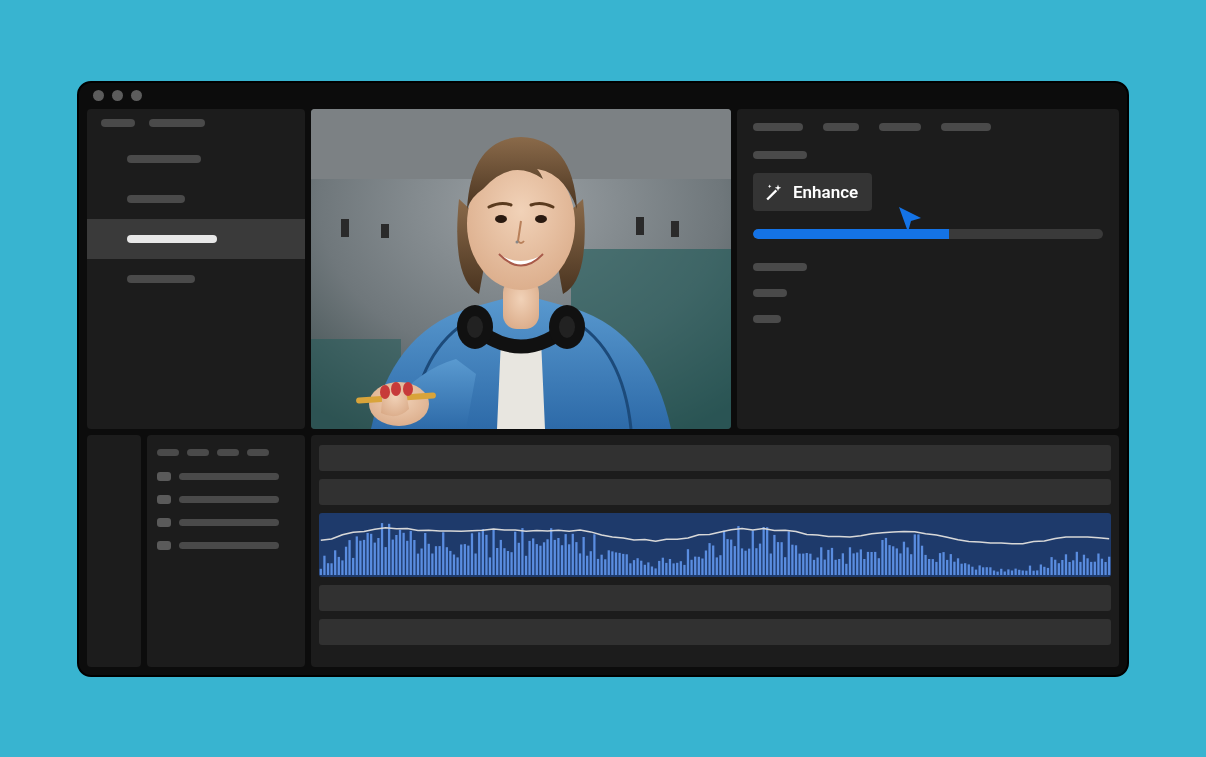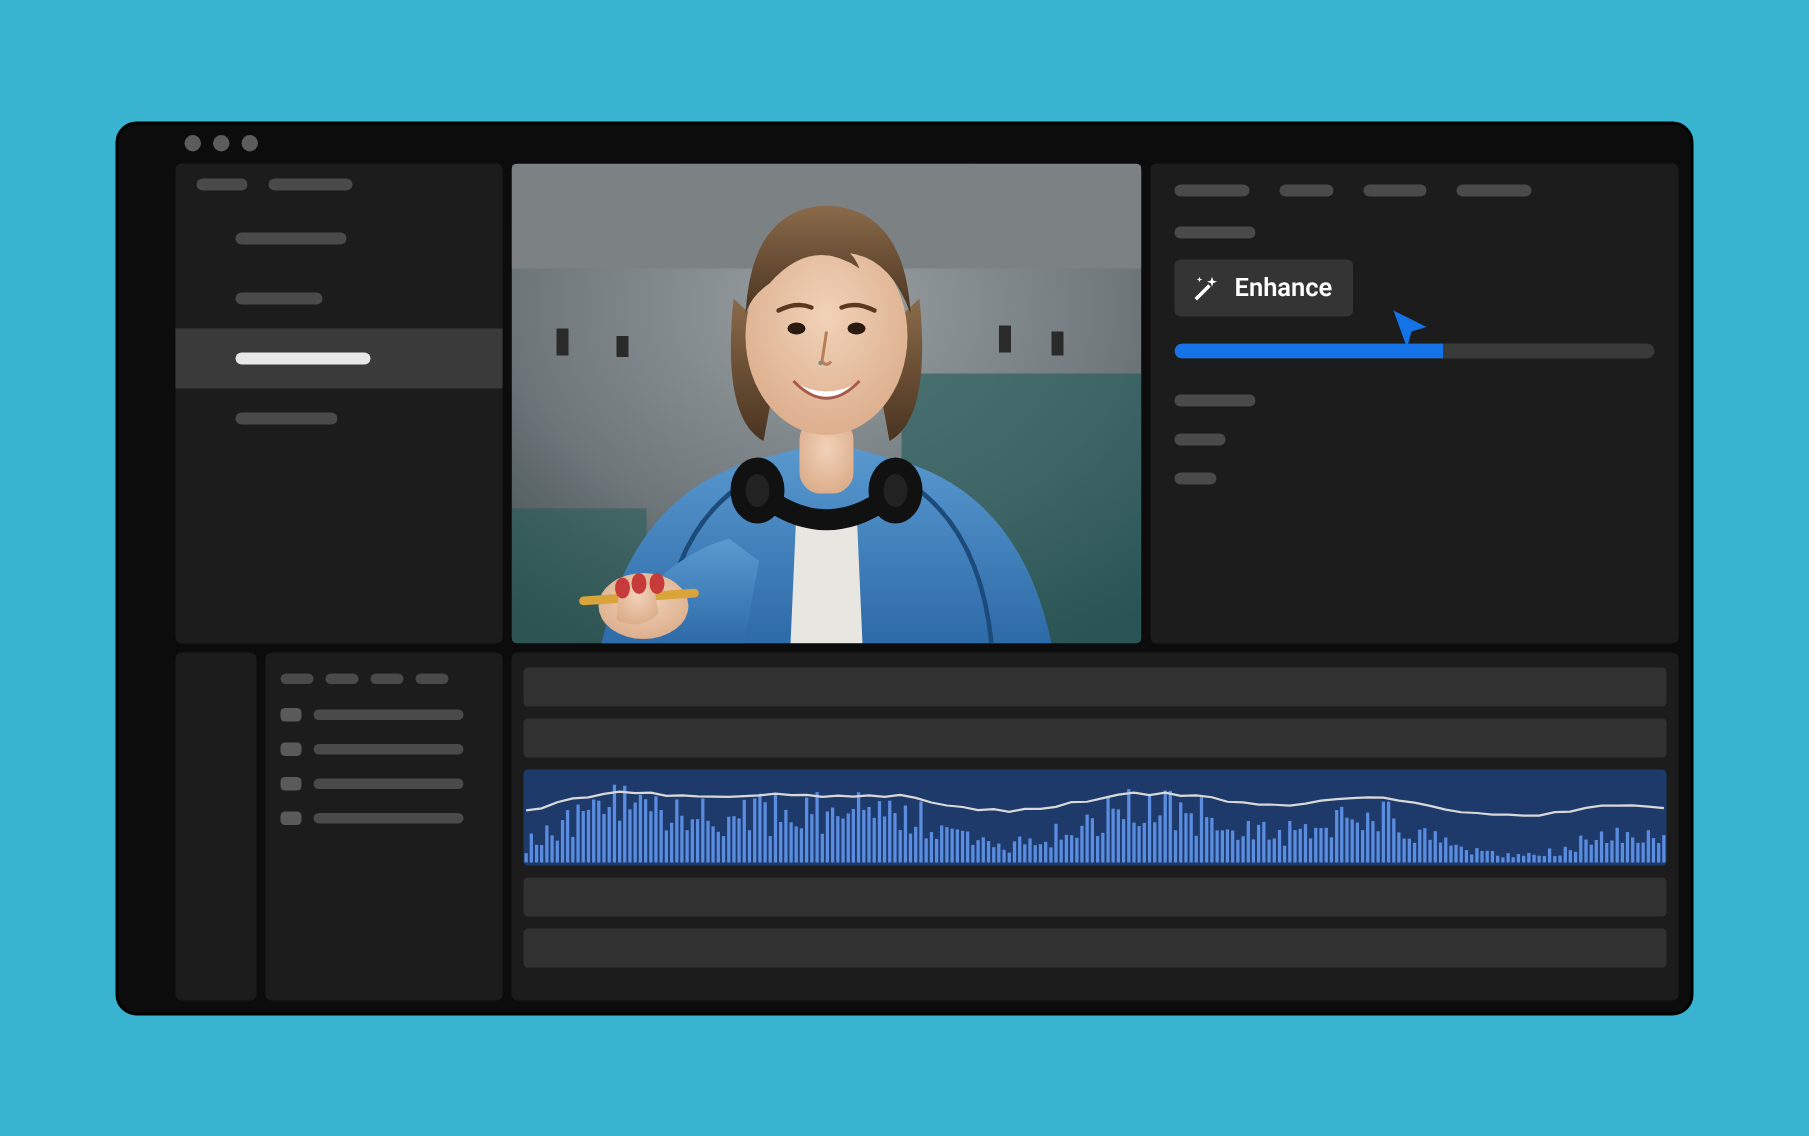--- a/index.html
+++ b/index.html
@@ -15,21 +15,20 @@
   }
   .window {
     width: 1052px;
     height: 596px;
     background: #0c0c0c;
     border-radius: 14px;
     border: 2px solid #000;
     overflow: hidden;
     display: flex;
     flex-direction: column;
-    padding-left: 30px;
   }
   .titlebar {
     height: 26px;
     display: flex;
     align-items: center;
     padding-left: 14px;
     gap: 8px;
   }
   .tdot { width: 11px; height: 11px; border-radius: 50%; background: #5c5c5c; }
   .workspace {

